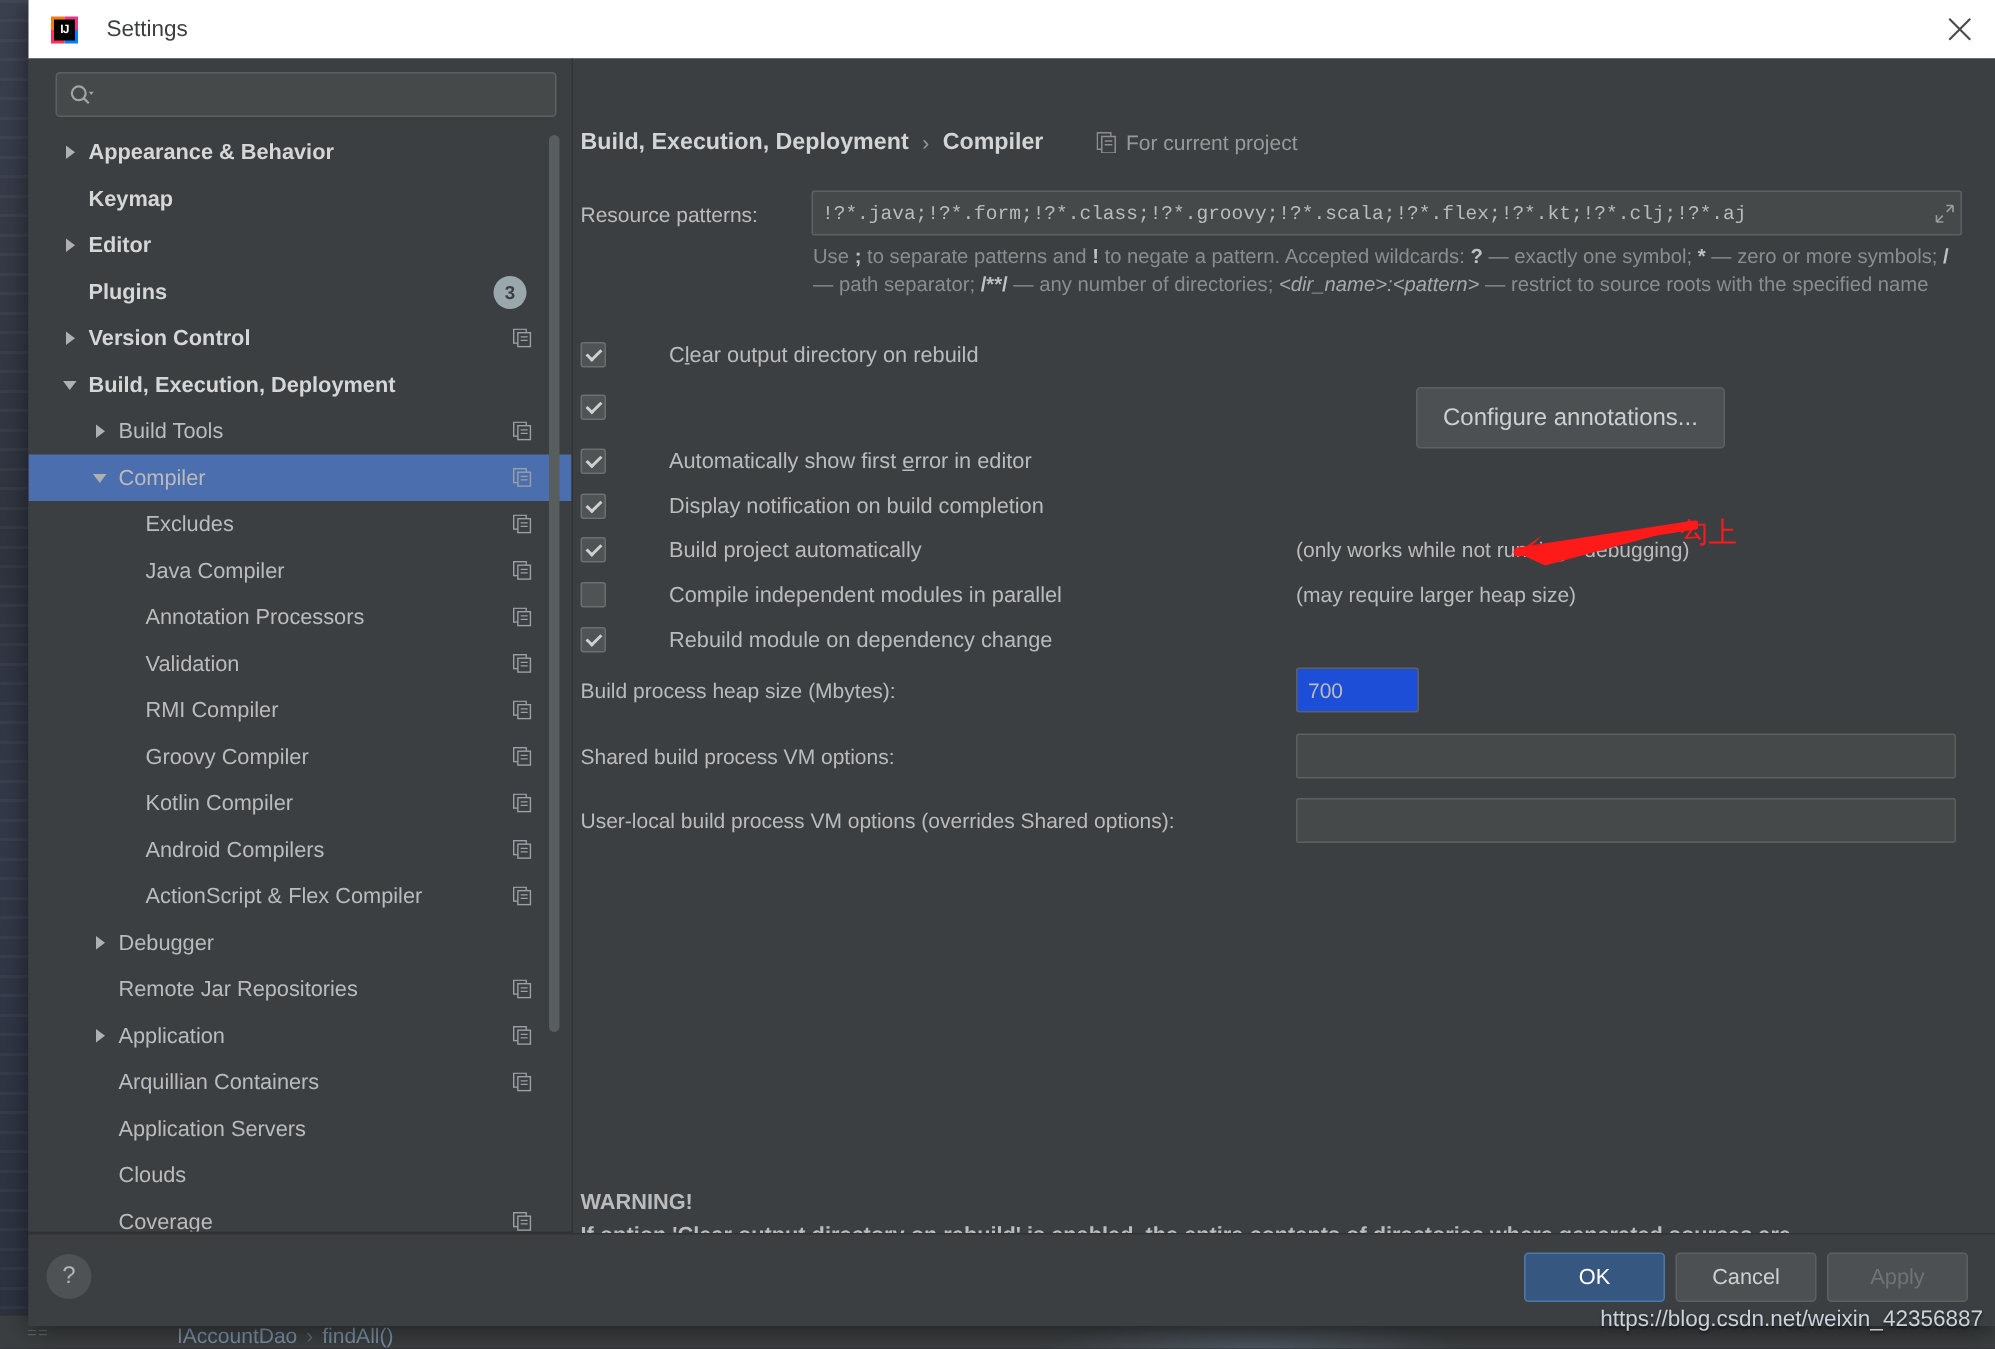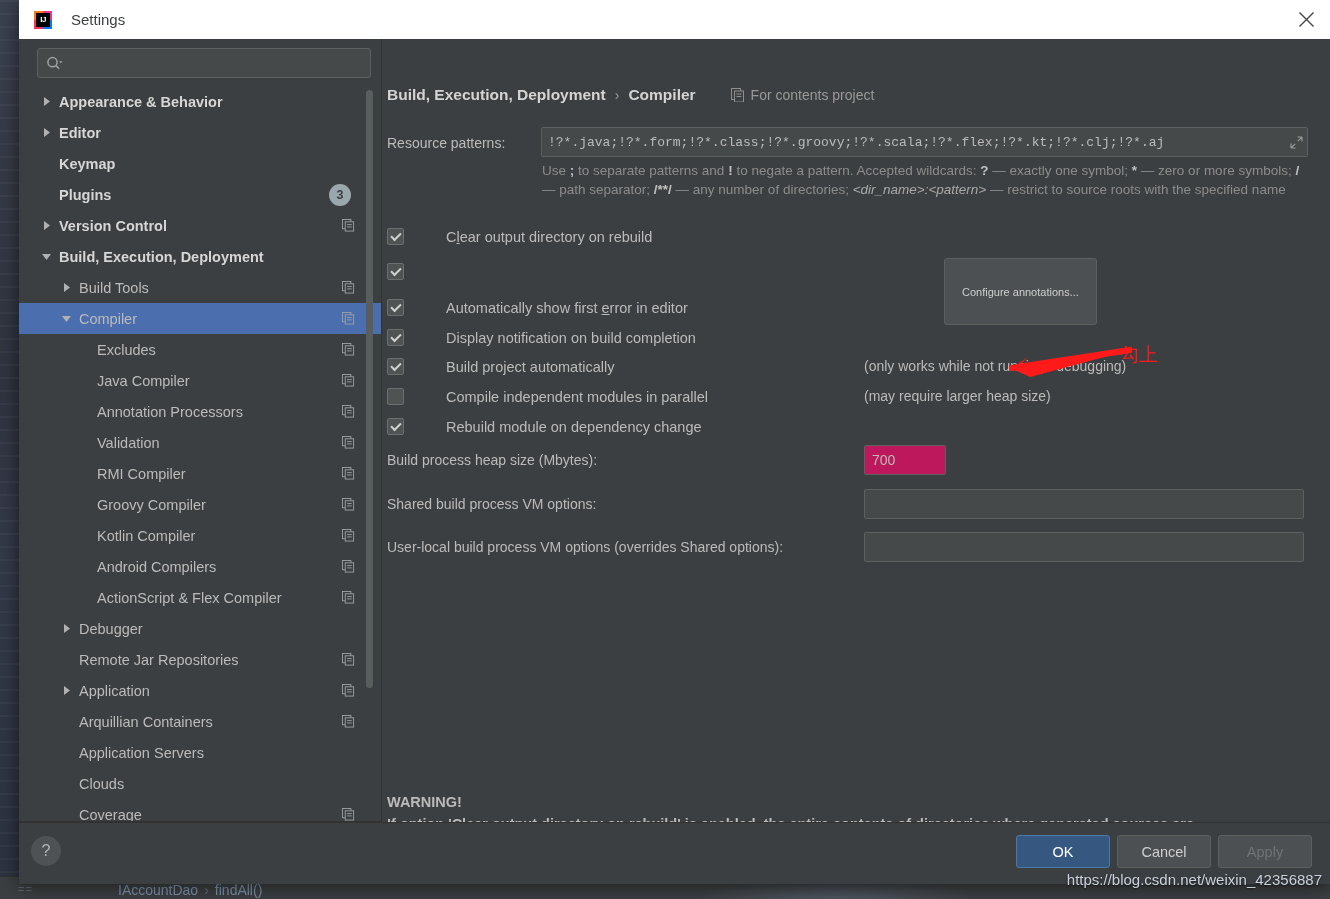--- a/index.html
+++ b/index.html
@@ -269,33 +269,33 @@
   .cb-row .mn { text-decoration: underline; }
 
   .side-hint {
     position: absolute;
     font-size: 14px; color: #bbbbbb;
     white-space: nowrap;
   }
 
   .btn-annot {
     position: absolute; left: 562px; top: 219px;
-    height: 31px; padding: 17px 17px;
+    height: 31px; padding: 4px 17px;
     background: #4c5052;
     border: 1px solid #5e6060;
     border-radius: 3px;
-    color: #cfcfcf; font-size: 11px;
+    color: #cfcfcf; font-size: 16px;
     display: flex; align-items: center; justify-content: center;
     cursor: default;
   }
 
   .num-field {
     position: absolute; left: 482px; top: 406px;
     width: 73px; height: 28px;
-    background: #be185d; border: 1px solid #5e6060; border-radius: 2px;
+    background: #1d4ed8; border: 1px solid #5e6060; border-radius: 2px;
     color: #bbbbbb; font-size: 14px;
     display: flex; align-items: center; padding-left: 7px;
   }
   .text-field {
     position: absolute;
     background: #45494a; border: 1px solid #5e6060; border-radius: 2px;
     height: 28px;
   }
   .tf-shared { left: 482px; top: 450px; width: 438px; }
   .tf-userlocal { left: 482px; top: 493px; width: 438px; }
@@ -418,34 +418,34 @@
         <div class="tree" id="tree-container">
             <div class="tree-row ind0 bold">
               <span class="arrow">
                 <svg width="11" height="11" viewBox="0 0 11 11">
                   <path d="M3 1 L3 10 L9 5.5 Z" fill="#b0b0b0"></path>
                 </svg>
               </span>
               <span class="label">Appearance &amp; Behavior</span>
             </div>
             <div class="tree-row ind0 bold">
+              <span class="arrow empty">
+                <svg width="11" height="11" viewBox="0 0 11 11">
+                  <path d="M3 1 L3 10 L9 5.5 Z" fill="#b0b0b0"></path>
+                </svg>
+              </span>
+              <span class="label">Keymap</span>
+            </div>
+            <div class="tree-row ind0 bold">
               <span class="arrow">
                 <svg width="11" height="11" viewBox="0 0 11 11">
                   <path d="M3 1 L3 10 L9 5.5 Z" fill="#b0b0b0"></path>
                 </svg>
               </span>
               <span class="label">Editor</span>
-            </div>
-            <div class="tree-row ind0 bold">
-              <span class="arrow empty">
-                <svg width="11" height="11" viewBox="0 0 11 11">
-                  <path d="M3 1 L3 10 L9 5.5 Z" fill="#b0b0b0"></path>
-                </svg>
-              </span>
-              <span class="label">Keymap</span>
             </div>
             <div class="tree-row ind0 bold">
               <span class="arrow empty">
                 <svg width="11" height="11" viewBox="0 0 11 11">
                   <path d="M3 1 L3 10 L9 5.5 Z" fill="#b0b0b0"></path>
                 </svg>
               </span>
               <span class="label">Plugins</span>
               <span class="badge">3</span>
             </div>
@@ -752,21 +752,21 @@
         <span class="crumb">Compiler</span>
         <span class="for-project">
           <span class="pi">
             <svg width="14" height="14" viewBox="0 0 14 14">
               <rect x="0.5" y="0.5" width="9" height="11" fill="none" stroke="#8d8d8d" stroke-width="1"></rect>
               <rect x="3.5" y="3" width="9" height="11" fill="#3c3f41" stroke="#8d8d8d" stroke-width="1"></rect>
               <line x1="5.5" y1="6" x2="10.5" y2="6" stroke="#8d8d8d" stroke-width="1"></line>
               <line x1="5.5" y1="8.5" x2="10.5" y2="8.5" stroke="#8d8d8d" stroke-width="1"></line>
             </svg>
           </span>
-          <span>For contents project</span>
+          <span>For current project</span>
         </span>
       </div>
 
       <div class="field-label res-label">Resource patterns:</div>
       <div class="res-field">
         <span class="val">!?*.java;!?*.form;!?*.class;!?*.groovy;!?*.scala;!?*.flex;!?*.kt;!?*.clj;!?*.aj</span>
         <span class="expand">
           <svg width="13" height="13" viewBox="0 0 13 13">
             <path d="M12 1 L7.5 1 M12 1 L12 5.5 M12 1 L7.8 5.2" stroke="#9b9b9b" stroke-width="1.1" fill="none"></path>
             <path d="M1 12 L5.5 12 M1 12 L1 7.5 M1 12 L5.2 7.8" stroke="#9b9b9b" stroke-width="1.1" fill="none"></path>

